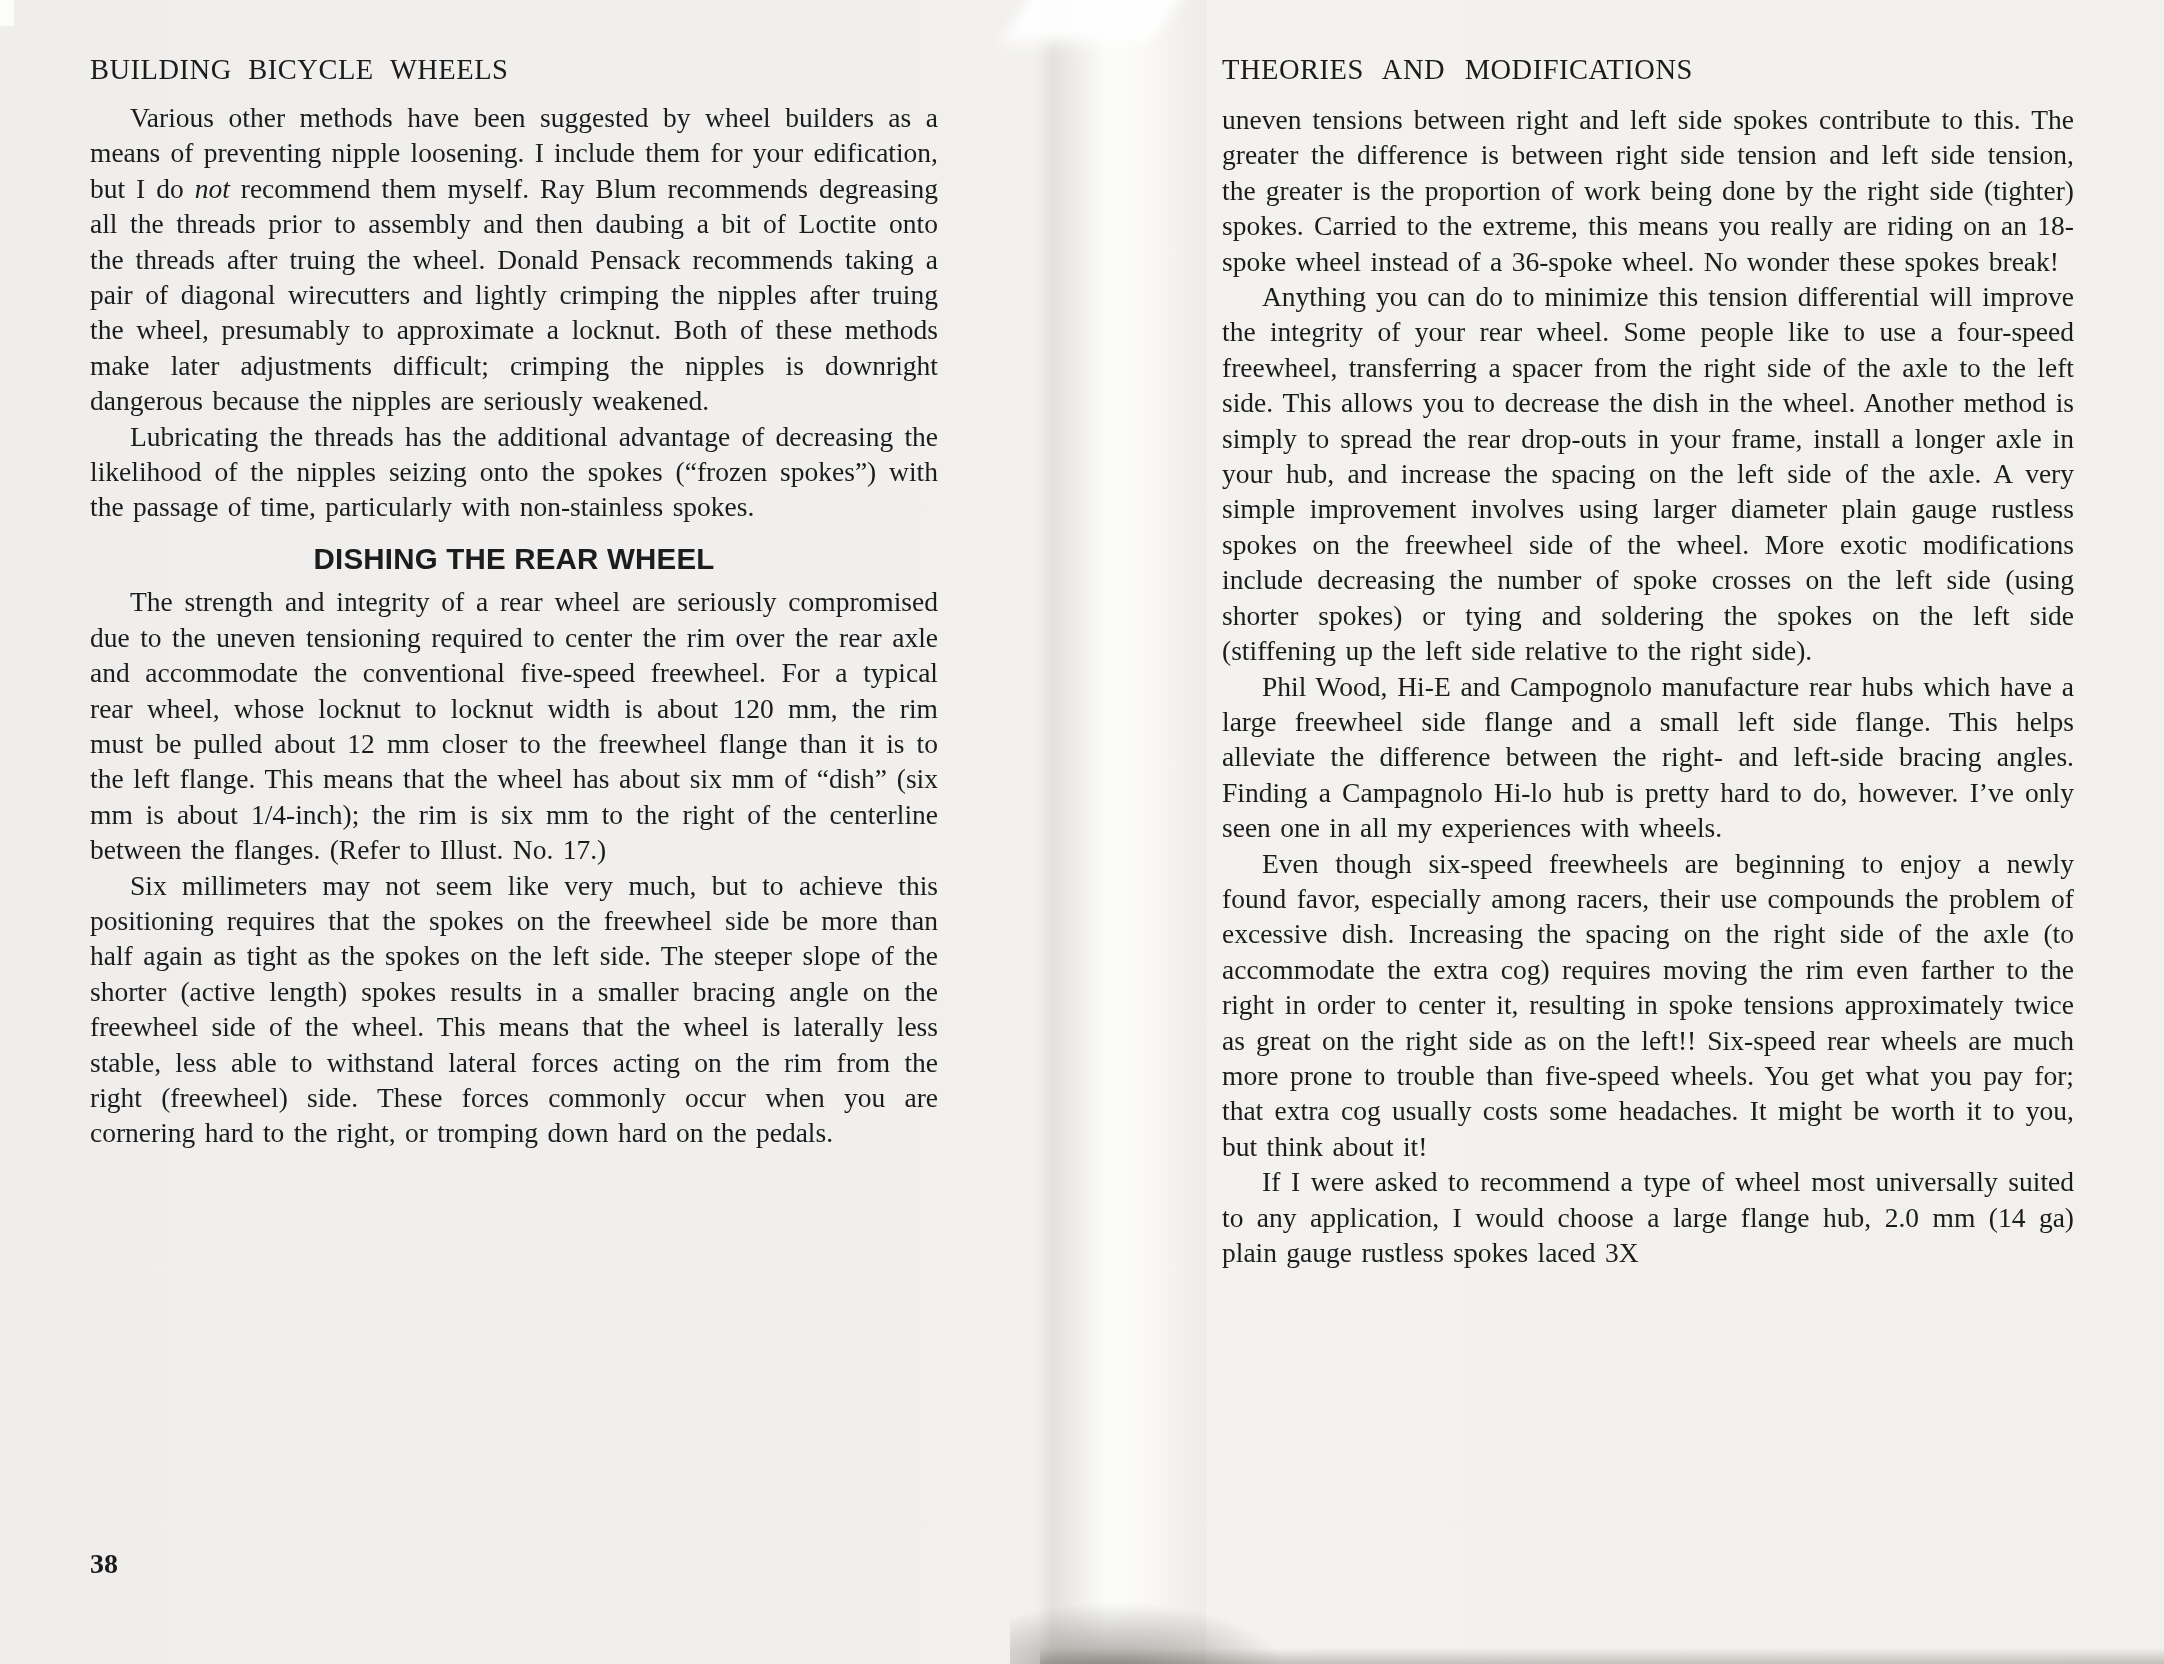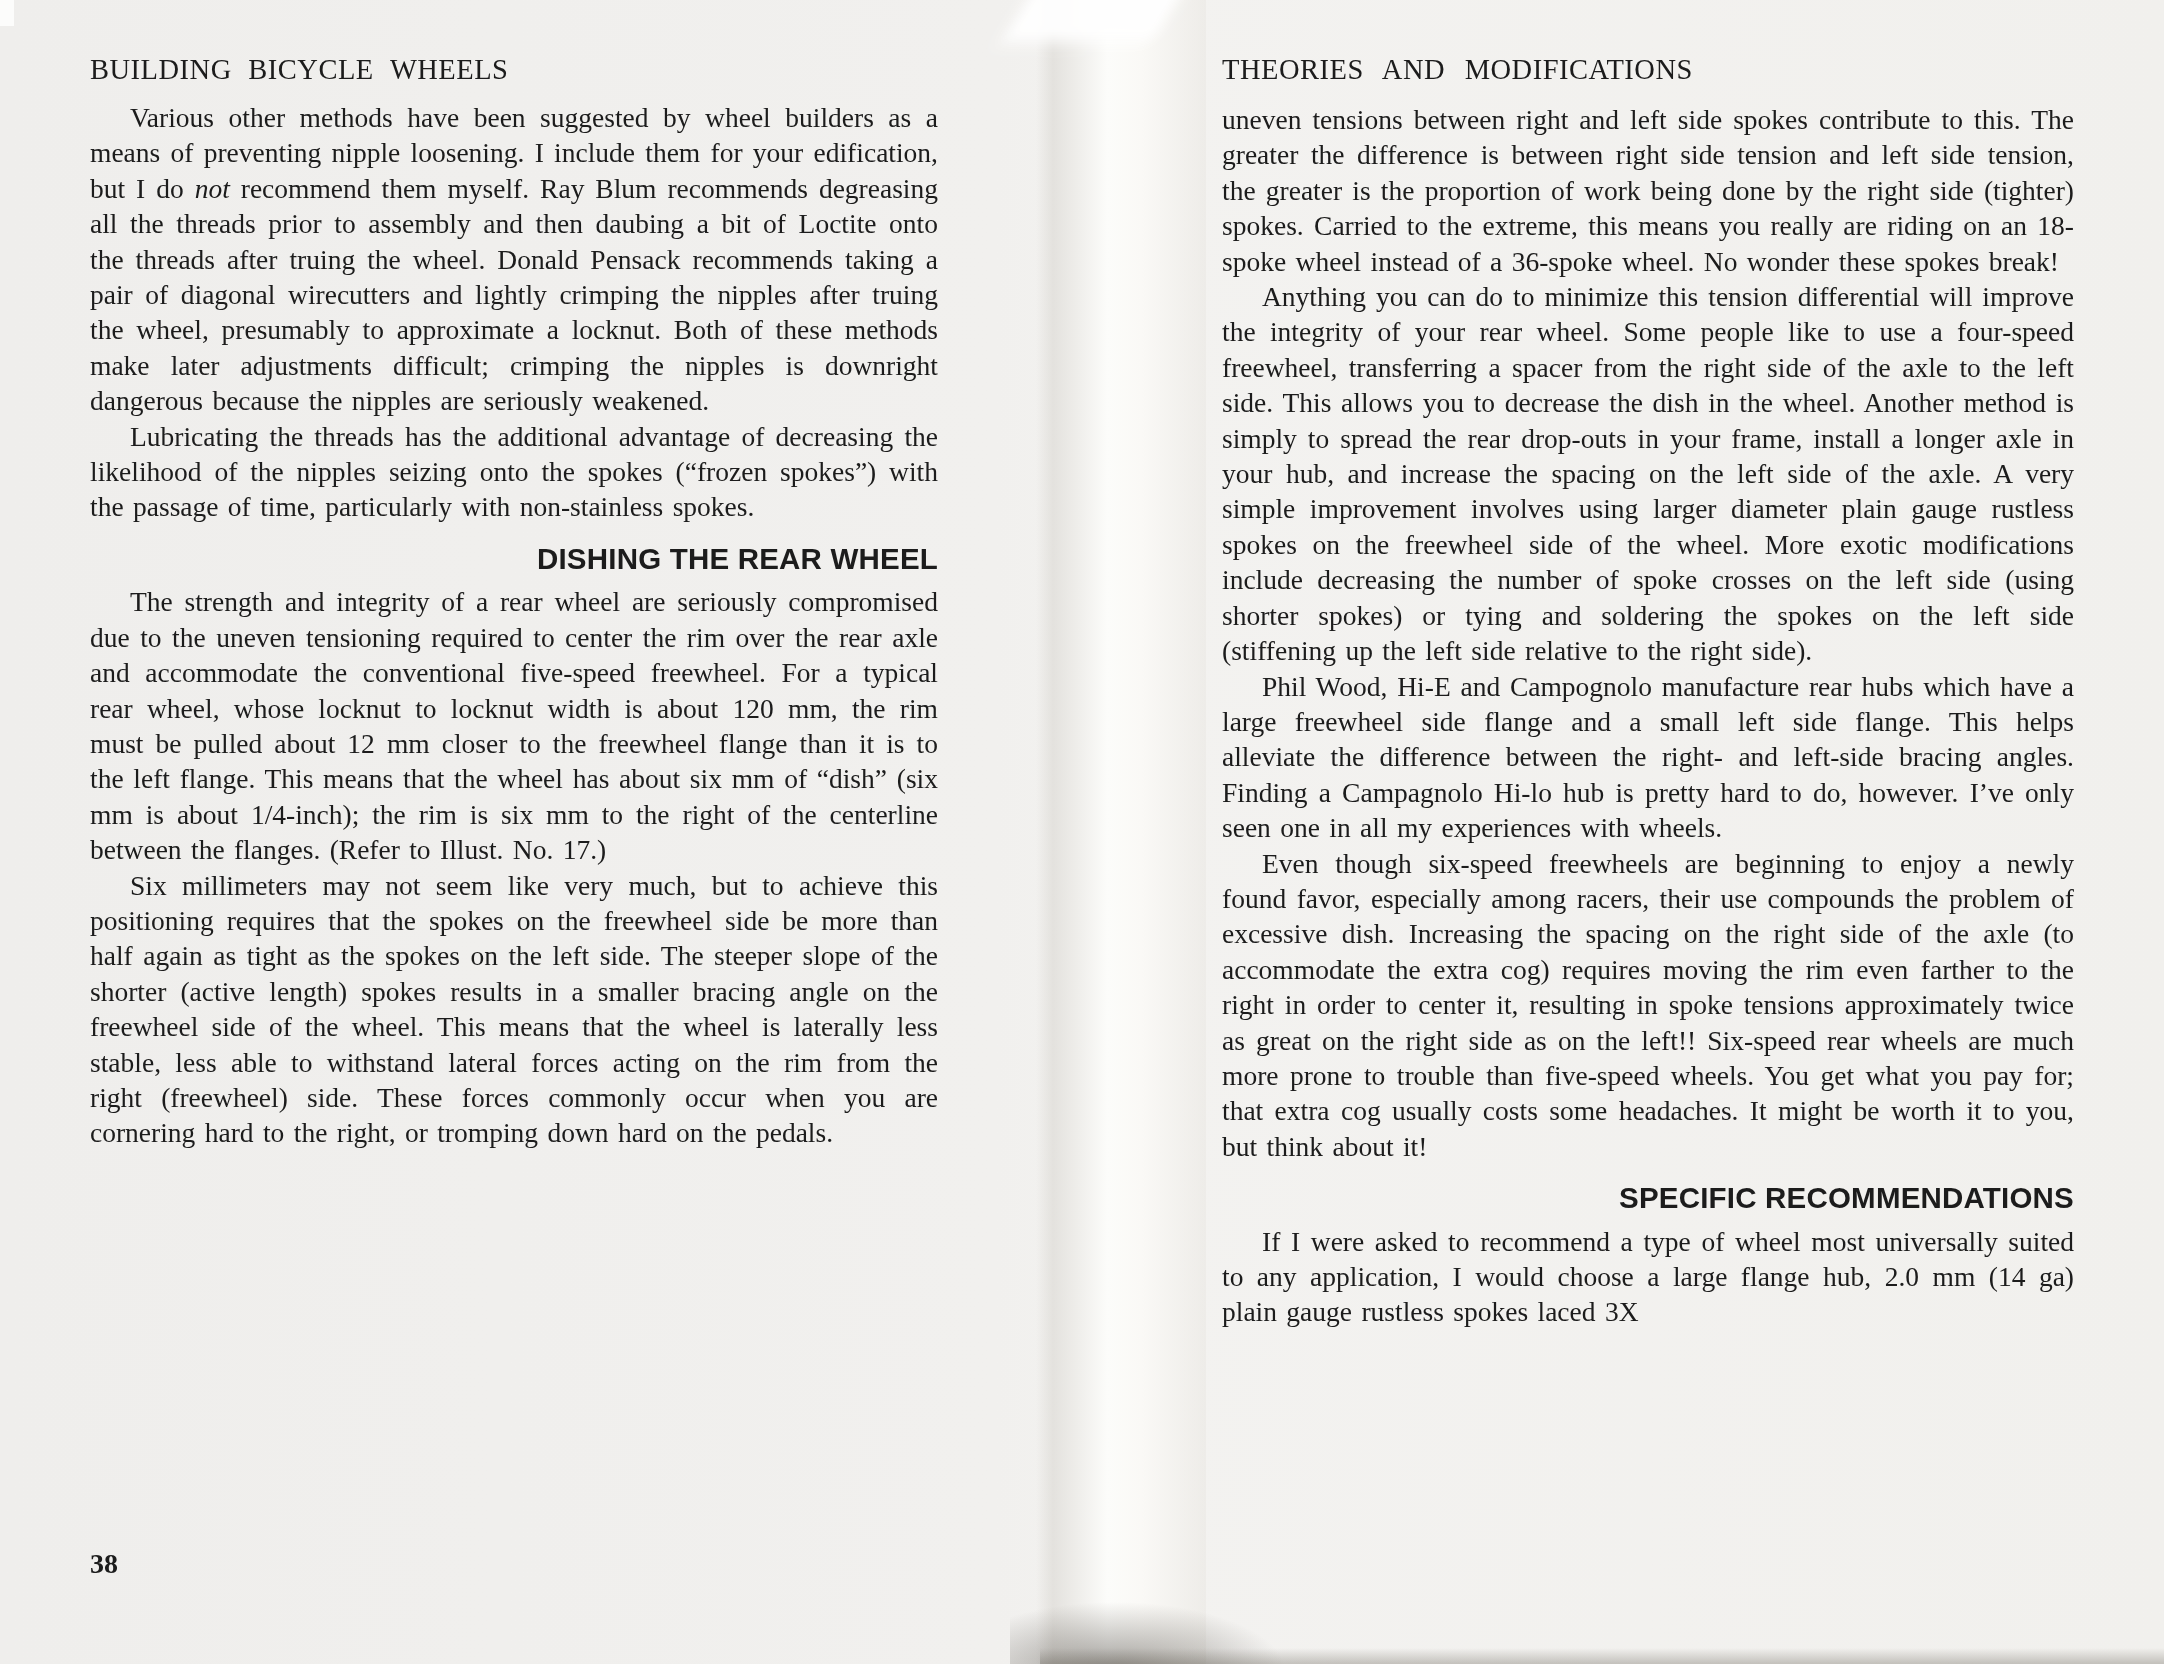--- a/index.html
+++ b/index.html
@@ -100,21 +100,21 @@
   }
   .para.indent { text-indent: 40px; }
   .para em { font-style: italic; }
 
   .section-heading {
     font-family: "Liberation Sans", sans-serif;
     font-weight: bold;
     font-size: 29.5px;
     letter-spacing: 0.2px;
     margin: 16px 0 8px 0;
-    text-align: right;
+    text-align: center;
     text-indent: 0;
   }
 
   .page-number {
     position: absolute;
     font-size: 28px;
     font-weight: bold;
     font-family: "Liberation Serif", serif;
   }
   .page-number.left-num  { left: 90px;  top: 1548px; }
@@ -142,21 +142,20 @@
       </div>
   </div>
 
   <div class="page-column right">
     <div class="running-head">THEORIES AND MODIFICATIONS</div>
     <div class="body-text">
         <p class="para"><span>uneven tensions between right and left side spokes contribute to this. The greater the difference is between right side tension and left side tension, the greater is the proportion of work being done by the right side (tighter) spokes. Carried to the extreme, this means you really are riding on an 18-spoke wheel instead of a 36-spoke wheel. No wonder these spokes break!</span></p>
         <p class="para indent"><span>Anything you can do to minimize this tension differential will improve the integrity of your rear wheel. Some people like to use a four-speed freewheel, transferring a spacer from the right side of the axle to the left side. This allows you to decrease the dish in the wheel. Another method is simply to spread the rear drop-outs in your frame, install a longer axle in your hub, and increase the spacing on the left side of the axle. A very simple improvement involves using larger diameter plain gauge rustless spokes on the freewheel side of the wheel. More exotic modifications include decreasing the number of spoke crosses on the left side (using shorter spokes) or tying and soldering the spokes on the left side (stiffening up the left side relative to the right side).</span></p>
         <p class="para indent"><span>Phil Wood, Hi-E and Campognolo manufacture rear hubs which have a large freewheel side flange and a small left side flange. This helps alleviate the difference between the right- and left-side bracing angles. Finding a Campagnolo Hi-lo hub is pretty hard to do, however. I’ve only seen one in all my experiences with wheels.</span></p>
         <p class="para indent"><span>Even though six-speed freewheels are beginning to enjoy a newly found favor, especially among racers, their use compounds the problem of excessive dish. Increasing the spacing on the right side of the axle (to accommodate the extra cog) requires moving the rim even farther to the right in order to center it, resulting in spoke tensions approximately twice as great on the right side as on the left!! Six-speed rear wheels are much more prone to trouble than five-speed wheels. You get what you pay for; that extra cog usually costs some headaches. It might be worth it to you, but think about it!</span></p>
-        <h2 class="section-heading">SPECIFIC RECOMMENDATIONS</h2>
         <p class="para indent"><span>If I were asked to recommend a type of wheel most universally suited to any application, I would choose a large flange hub, 2.0 mm (14 ga) plain gauge rustless spokes laced 3X</span></p>
       </div>
   </div>
 
   <div class="page-number left-num">38</div>
 
   <div class="page-number right-num">39</div>
 
 </div>
 

